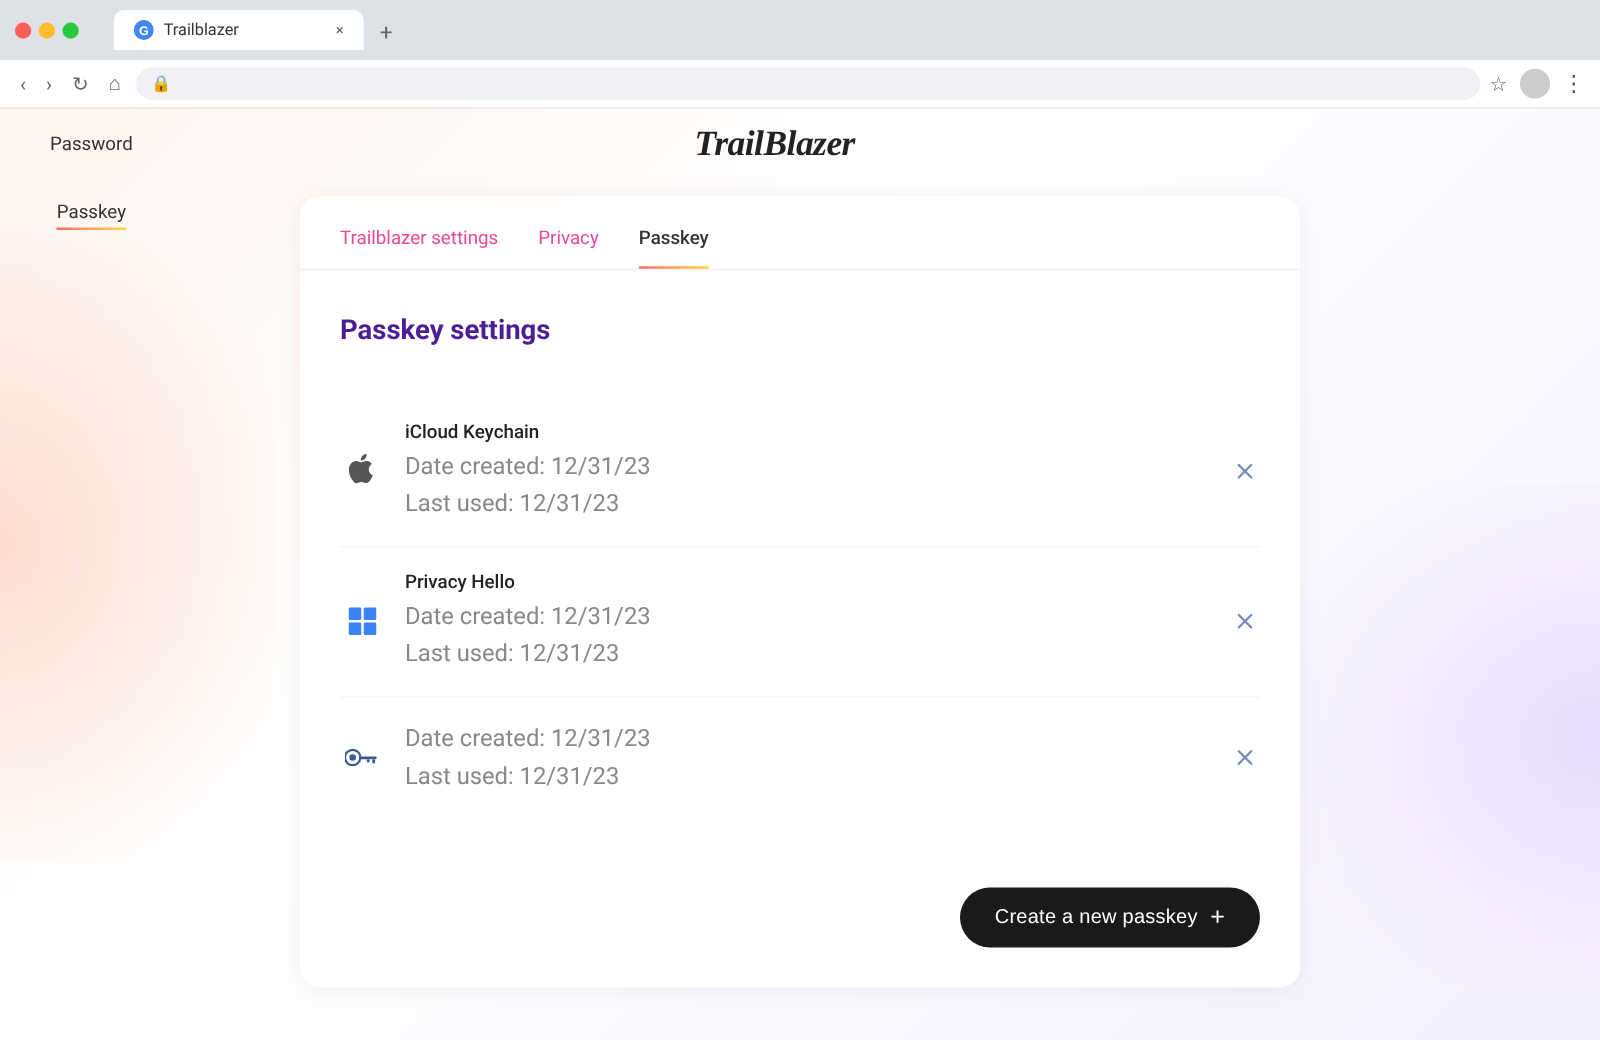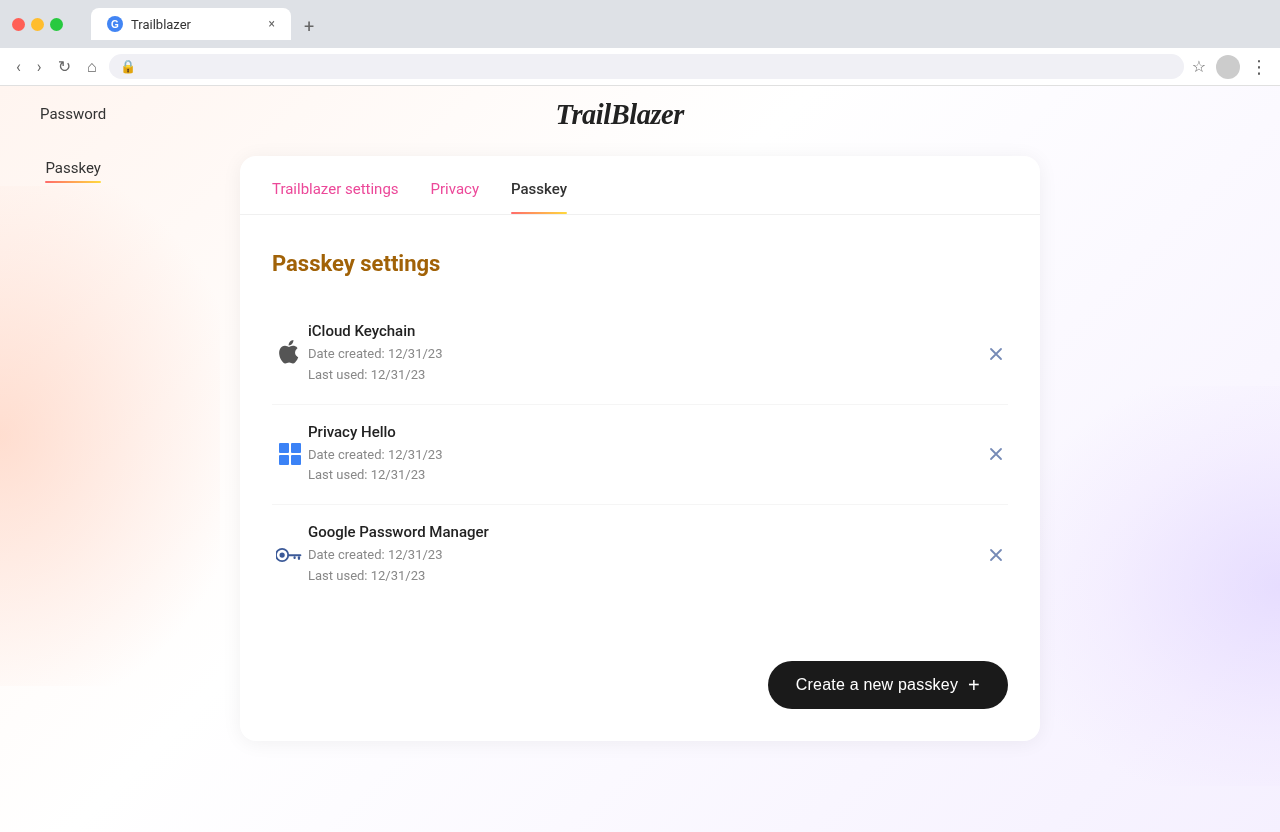--- a/index.html
+++ b/index.html
@@ -250,36 +250,37 @@
     }
 
     
     .passkey-content {
       padding: 36px 32px 32px;
     }
 
     .section-title {
       font-size: 22px;
       font-weight: 700;
-      color: #a16207;
-      margin-bottom: 28px;
+      color: #4c1d95;
+      margin-bottom: 41px;
     }
 
     
     .passkey-list {
       display: flex;
       flex-direction: column;
       gap: 0;
     }
 
     .passkey-item {
       display: flex;
       align-items: center;
       padding: 18px 0;
       border-bottom: 1px solid #f5f5f5;
+      gap: 16px;
     }
 
     .passkey-item:last-child {
       border-bottom: none;
     }
 
     .passkey-icon {
       width: 36px;
       height: 36px;
       display: flex;
@@ -293,21 +294,21 @@
     }
 
     .passkey-name {
       font-size: 15px;
       font-weight: 500;
       color: #222;
       margin-bottom: 4px;
     }
 
     .passkey-meta {
-      font-size: 13px;
+      font-size: 19px;
       color: #888;
       line-height: 1.6;
     }
 
     .passkey-remove {
       color: #3b5998;
       font-size: 16px;
       cursor: pointer;
       padding: 4px;
       display: flex;
@@ -512,21 +513,20 @@
           <div class="passkey-icon key-icon">
             <svg viewBox="0 0 32 18" width="32" height="18" fill="#3b5998">
               <circle cx="7" cy="9" r="7" stroke="#3b5998" stroke-width="2" fill="none"></circle>
               <circle cx="7" cy="9" r="3" fill="#3b5998"></circle>
               <rect x="13" y="8" width="16" height="2.5" rx="1.2" fill="#3b5998"></rect>
               <rect x="25" y="10.5" width="2.5" height="4" rx="1" fill="#3b5998"></rect>
               <rect x="20" y="10.5" width="2.5" height="3" rx="1" fill="#3b5998"></rect>
             </svg>
           </div>
           <div class="passkey-info">
-            <div class="passkey-name">Google Password Manager</div>
             <div class="passkey-meta">
               <span>Date created: 12/31/23</span><br>
               <span>Last used: 12/31/23</span>
             </div>
           </div>
           <div class="passkey-remove">
             <svg width="16" height="16" viewBox="0 0 16 16" fill="none">
               <path d="M3 3L13 13M13 3L3 13" stroke="#3b5998" stroke-width="1.8" stroke-linecap="round"></path>
             </svg>
           </div>

